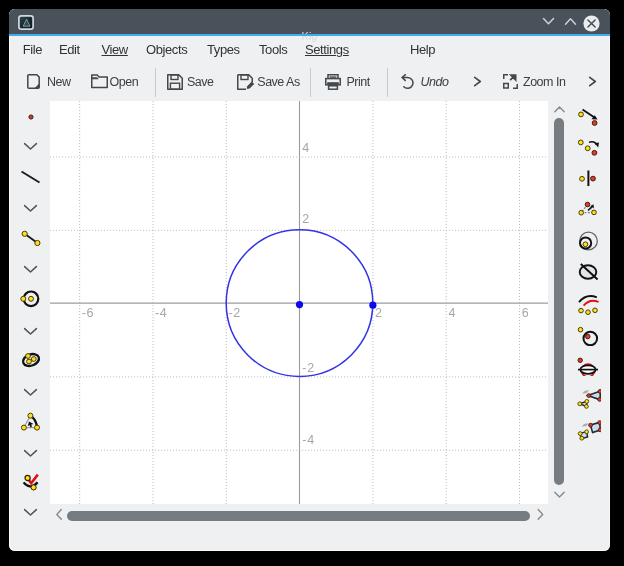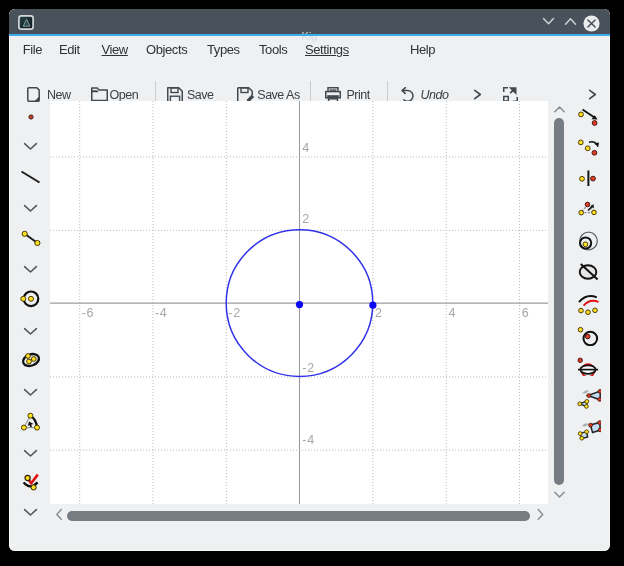--- a/index.html
+++ b/index.html
@@ -46,21 +46,21 @@
   <span class="mi" style="left:12.7px;text-align:center;">File</span>
   <span class="mi" style="left:49px;">Edit</span>
   <span class="mi" style="left:91.5px;text-decoration:underline;">View</span>
   <span class="mi" style="left:136px;">Objects</span>
   <span class="mi" style="left:197px;">Types</span>
   <span class="mi" style="left:249px;">Tools</span>
   <span class="mi" style="left:295px;text-decoration:underline;">Settings</span>
   <span class="mi" style="left:370px;margin-left:30px;">Help</span>
 </div>
 
-<div class="abs" style="left:10px;top:75px;width:600px;height:39px;">
+<div class="abs" style="left:10px;top:62px;width:600px;height:39px;">
 
   <svg class="abs" style="left:16.5px;top:12px;" width="13" height="15" viewBox="0 0 13 15">
     <path d="M1.8 0.75 h8 l2.4 2.4 v10 a1 1 0 0 1 -1 1 h-9.4 a1 1 0 0 1 -1 -1 v-11.4 a1 1 0 0 1 1 -1 z" fill="none" stroke="#41484e" stroke-width="1.5" transform="translate(0,0) scale(1,1)"></path>
     <path d="M7.5 14.2 L12.2 9.5 V14.2 Z" fill="#41484e"></path>
   </svg>
   <span class="tbtxt" style="left:37px;">New</span>
 
   <svg class="abs" style="left:80.5px;top:12px;" width="17" height="15" viewBox="0 0 17 15">
     <path d="M0.75 13.6 V0.9 h5.5 l1.5 2 h8.5 v10.7 z" fill="none" stroke="#41484e" stroke-width="1.5" stroke-linejoin="round"></path>
     <path d="M0.75 3.2 h5.4 l1.5 2 h-6.9 z" fill="#41484e"></path>
@@ -100,20 +100,21 @@
   <svg class="abs" style="left:463px;top:14px;" width="9" height="11" viewBox="0 0 9 11">
     <path d="M1.7 1.3 L7.3 5.5 L1.7 9.7" fill="none" stroke="#41484e" stroke-width="1.6" stroke-linecap="round" stroke-linejoin="round"></path>
   </svg>
 
   <svg class="abs" style="left:492.5px;top:12px;" width="15" height="15" viewBox="0 0 15 15">
     <path d="M0.75 5 V0.75 H5" fill="none" stroke="#41484e" stroke-width="1.5"></path>
     <path d="M10 14.25 H14.25 V10" fill="none" stroke="#41484e" stroke-width="1.5"></path>
     <rect x="0.75" y="9.5" width="4.5" height="4.5" fill="none" stroke="#41484e" stroke-width="1.5"></rect>
     <path d="M7.2 6.2 L10.8 2.6 M8 1.2 H12.6 V5.8 Z" fill="#41484e" stroke="#41484e" stroke-width="1.8"></path>
   </svg>
+  <span class="tbtxt" style="left:513px;">Zoom In</span>
   <svg class="abs" style="left:578px;top:14px;" width="9" height="11" viewBox="0 0 9 11">
     <path d="M1.7 1.3 L7.3 5.5 L1.7 9.7" fill="none" stroke="#41484e" stroke-width="1.6" stroke-linecap="round" stroke-linejoin="round"></path>
   </svg>
 </div>
 
 <svg class="abs" style="left:50px;top:101px;" width="498" height="403" viewBox="0 0 498 403">
   <rect x="0" y="0" width="498" height="403" fill="#ffffff"></rect>
 
   <g stroke="#bcbec0" stroke-width="1" stroke-dasharray="1.1 1.9">
     <line x1="29.7" y1="0" x2="29.7" y2="403"></line>

